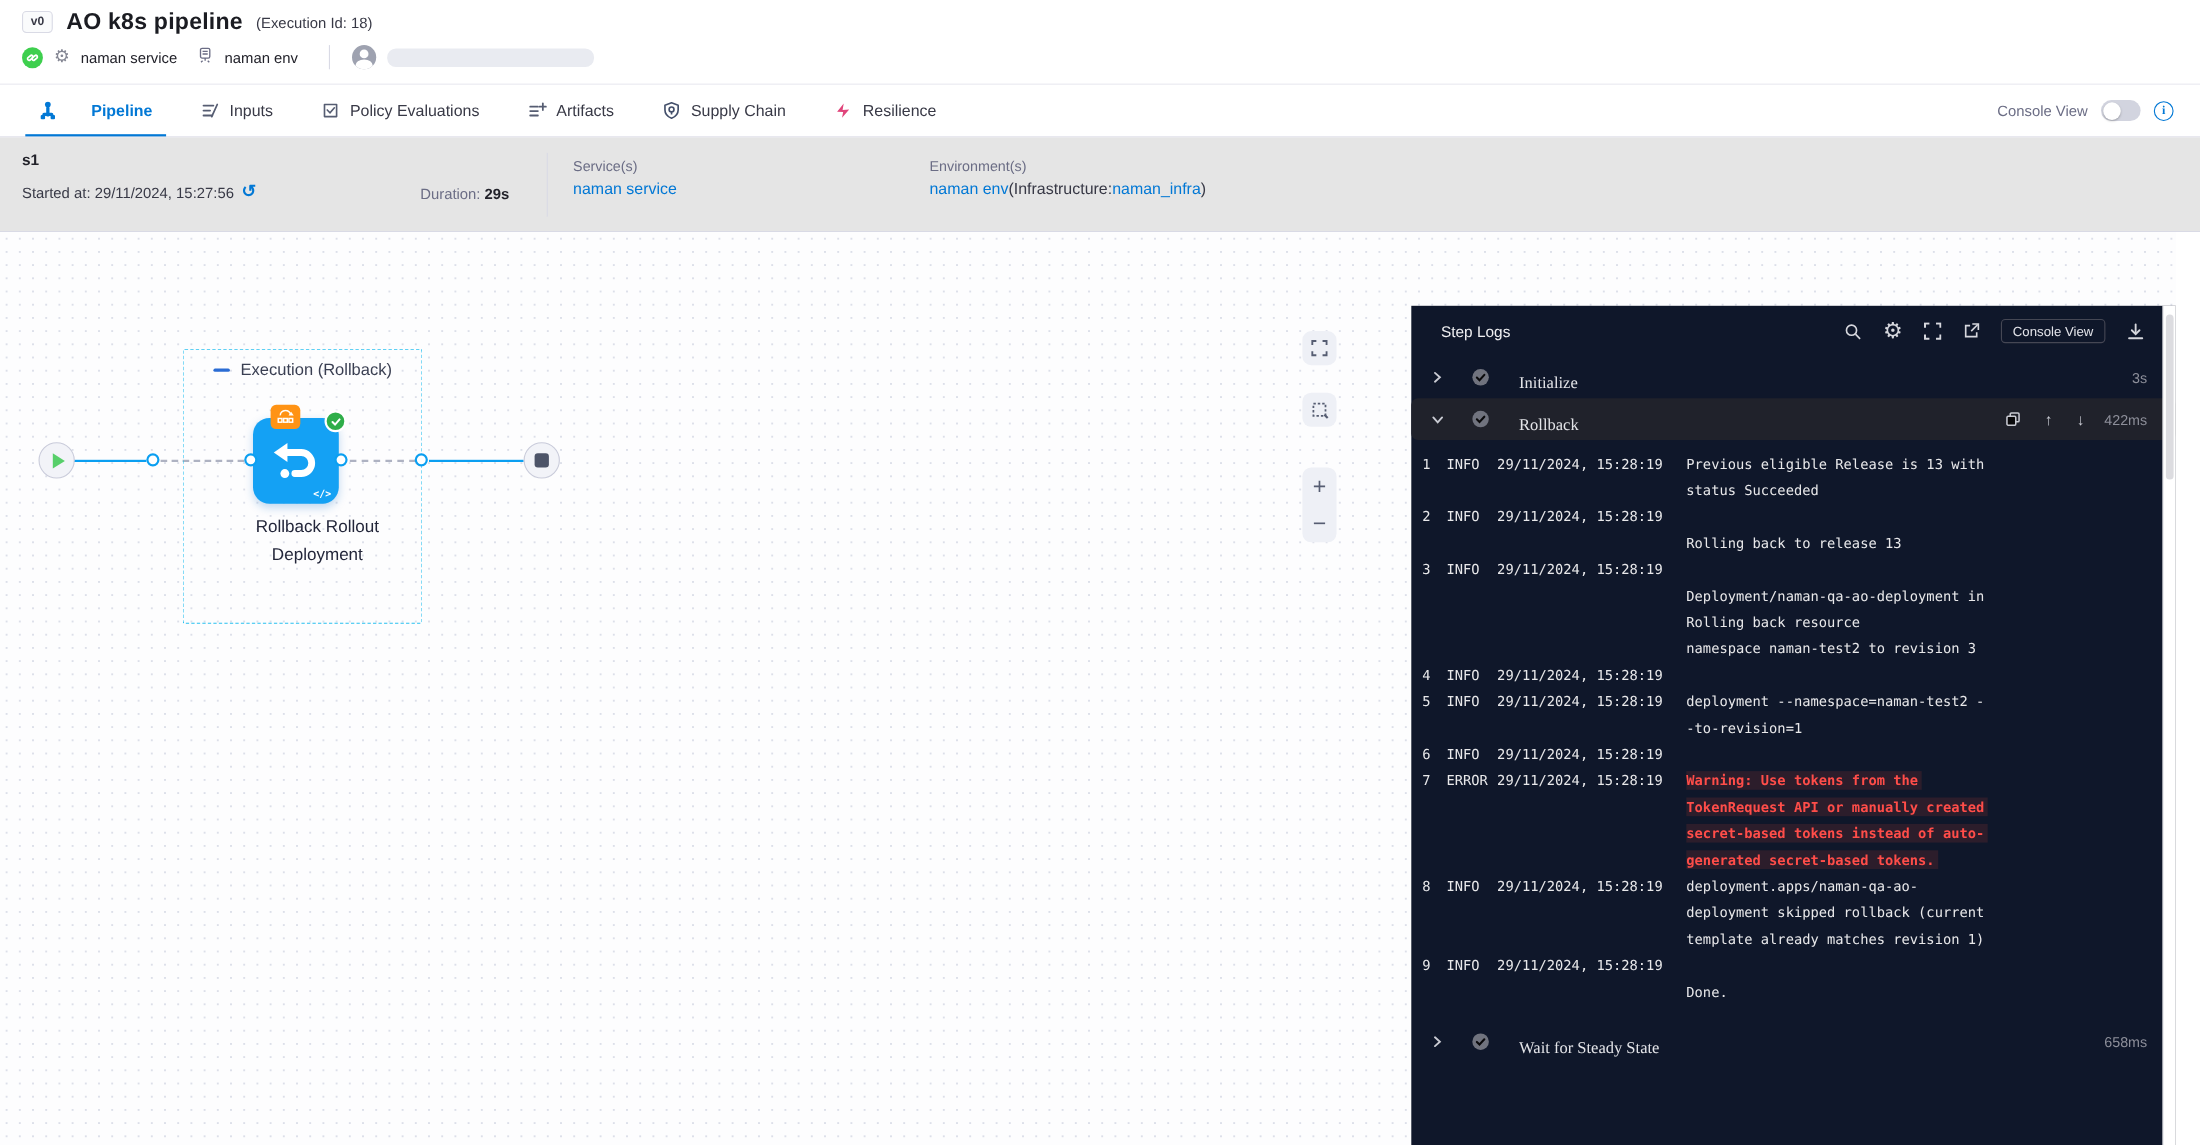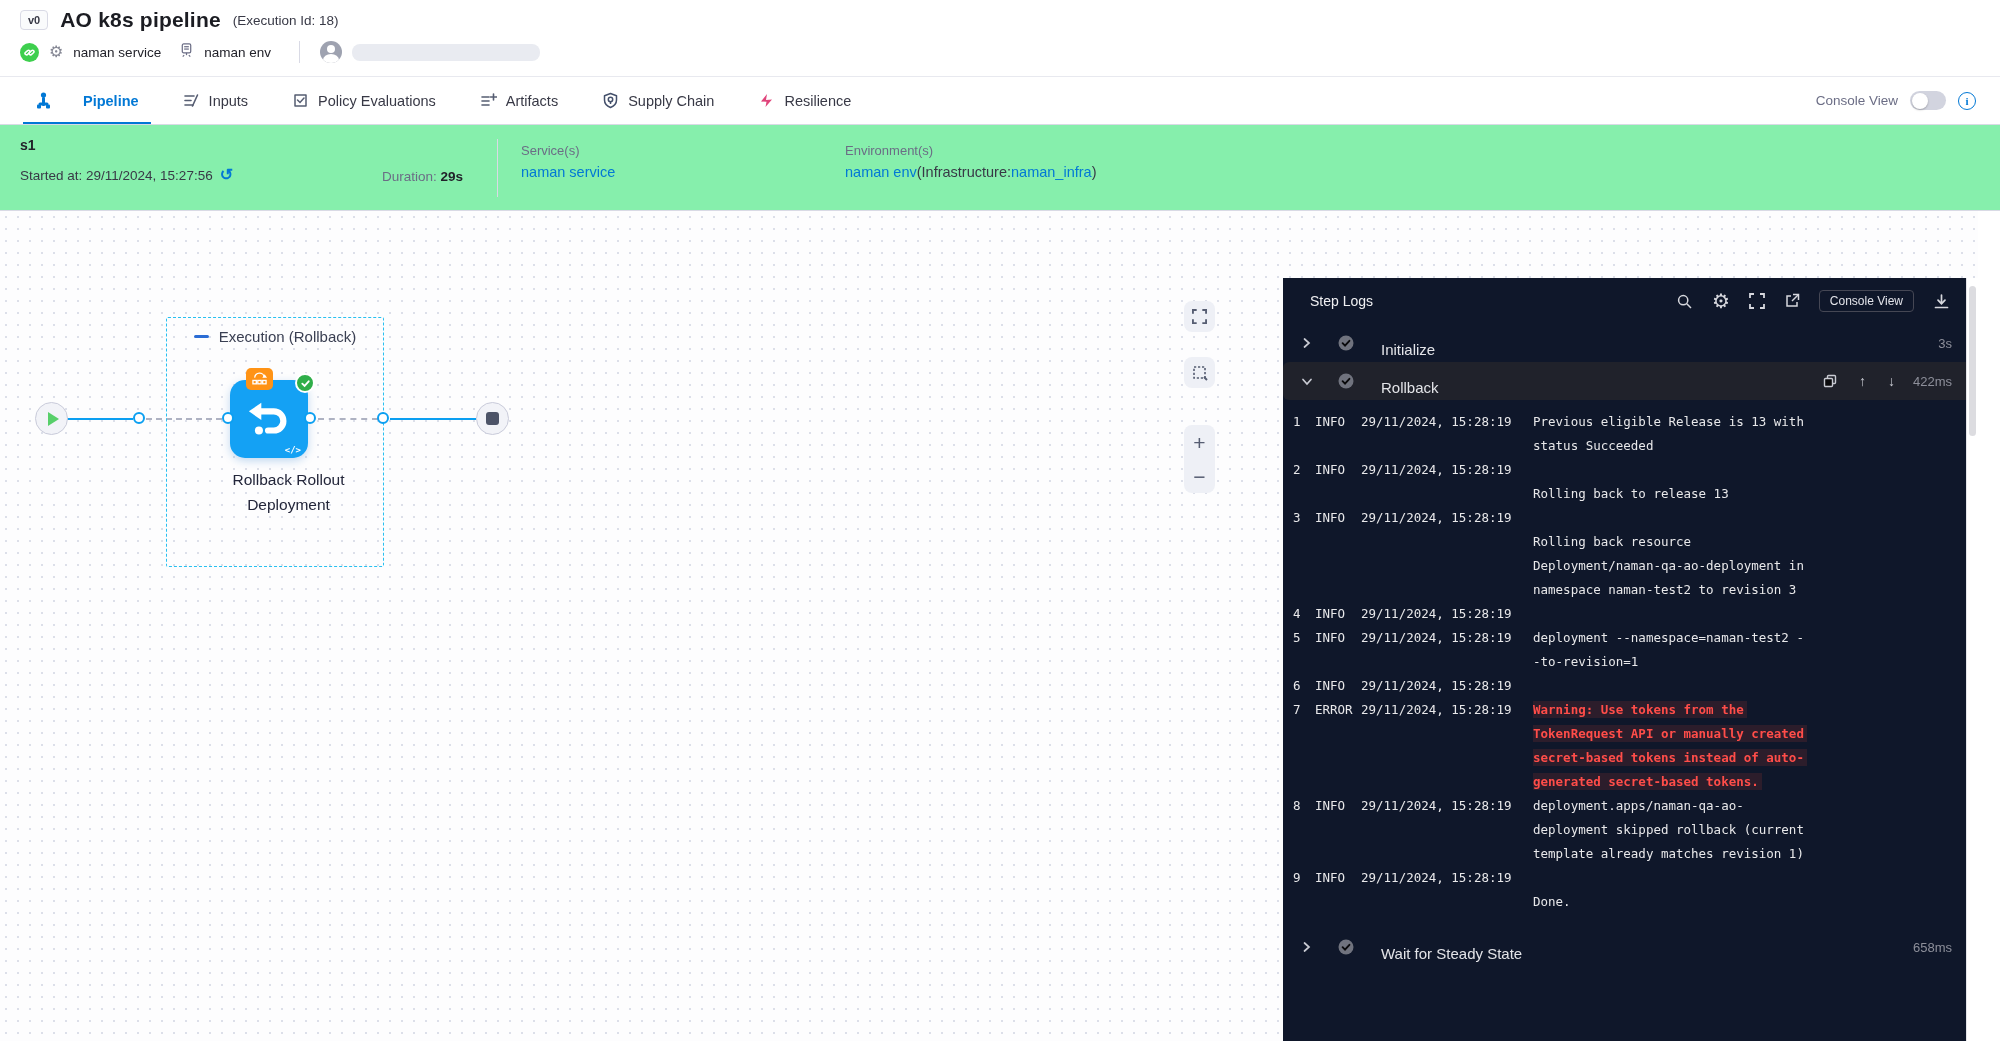--- a/index.html
+++ b/index.html
@@ -36,21 +36,21 @@
   .tabicon { width:17px; height:17px; display:inline-flex; }
   .tabs-right { margin-left:auto; display:flex; align-items:center; gap:12px; }
   .cv-label { font-size:13.5px; color:#6b6d85; }
   .toggle { width:36px; height:19px; border-radius:10px; background:#d2d4df; position:relative; cursor:pointer; }
   .toggle .knob { position:absolute; left:1.5px; top:1.5px; width:16px; height:16px; border-radius:50%;
     background:#fff; box-shadow:0 1px 2px rgba(0,0,0,.25); }
   .info-circ { width:18px; height:18px; border-radius:50%; border:1.5px solid #0278d5; color:#0278d5;
     font-size:11px; font-weight:700; display:flex; align-items:center; justify-content:center; font-family:"Liberation Serif",serif; }
 
   
-  .stagebar { position:absolute; left:0; top:125px; width:100%; height:86px; background:#86efac;
+  .stagebar { position:absolute; left:0; top:125px; width:100%; height:86px; background:#e5e5e5;
     border-bottom:1px solid #d9dae5; }
   .sname { position:absolute; left:20px; top:12px; font-size:14px; font-weight:700; color:#22222a; }
   .started { position:absolute; left:20px; top:42px; font-size:13.5px; color:#383946; display:flex; gap:7px; align-items:center;}
   .histicon { color:#0278d5; font-size:16px; font-weight:700; line-height:1; }
   .duration { position:absolute; left:382px; top:44px; font-size:13.5px; color:#6b6d85; }
   .duration b { color:#22222a; font-weight:700; }
   .stagediv { position:absolute; left:497px; top:14px; width:1px; height:58px; background:#d9dae5; }
   .col-label { font-size:13px; color:#6b6d85; }
   .col-link { font-size:14.5px; color:#0278d5; margin-top:6px; cursor:pointer; }
   .svc-col { position:absolute; left:521px; top:18px; }
@@ -104,21 +104,21 @@
   .lp-title { color:#f0f0f2; font-size:14px; }
   .lp-icons { margin-left:auto; display:flex; align-items:center; gap:19px; }
   .lpicon { display:inline-flex; cursor:pointer; }
   .gear-lg { font-size:20px; color:#d6d7dd; line-height:1; cursor:pointer; }
   .cv-btn { border:1px solid #454754; border-radius:4px; color:#e3e4ea; font-size:12px;
     padding:3px 10px; cursor:pointer; white-space:nowrap; }
   .sec { display:flex; align-items:center; height:38px; padding:0 26px 0 18px; cursor:pointer; }
   .sec.open { background:#20222b; border-radius:6px; }
   .chev { width:14px; display:inline-flex; margin-right:22px; }
   .okc { display:inline-flex; margin-right:26px; }
-  .secname { font-family:Liberation Sans, sans-serif; font-size:15px; color:#e3e4e8;margin-top:12px; }
+  .secname { font-family:Liberation Serif, serif; font-size:15px; color:#e3e4e8;margin-top:12px; }
   .sec .dur { margin-left:auto; font-size:13px; color:#8d8f9a; }
   .sec-tools { margin-left:auto; display:flex; align-items:center; gap:22px; margin-right:18px; }
   .sec-tools .tico { color:#c9cbd3; font-size:14px; display:inline-flex; cursor:pointer; }
   .sec.open .dur { margin-left:0; }
 
   .logs { padding:10px 26px 14px 10px; }
   .entry { display:grid; grid-template-columns:22px 46px 172px 1fr; }
   .entry > div { line-height:24px; font-size:12.5px; color:#e8e8ea; }
   .lnum, .llev, .lts { font-family:"DejaVu Sans Mono",monospace; white-space:pre; }
   .lmsg { font-family:"DejaVu Sans Mono",monospace; font-size:14px; }
@@ -457,22 +457,22 @@
                 <div class="mline">&nbsp;</div>
                 <div class="mline">Rolling back to release 13</div>
               </div>
             </div>
             <div class="entry">
               <div class="lnum">3</div>
               <div class="llev">INFO</div>
               <div class="lts">29/11/2024, 15:28:19</div>
               <div class="lmsg">
                 <div class="mline">&nbsp;</div>
+                <div class="mline">Deployment/naman-qa-ao-deployment in</div>
                 <div class="mline">Rolling back resource</div>
-                <div class="mline">Deployment/naman-qa-ao-deployment in</div>
                 <div class="mline">namespace naman-test2 to revision 3</div>
               </div>
             </div>
             <div class="entry">
               <div class="lnum">4</div>
               <div class="llev">INFO</div>
               <div class="lts">29/11/2024, 15:28:19</div>
               <div class="lmsg">
                 <div class="mline">&nbsp;</div>
               </div>

